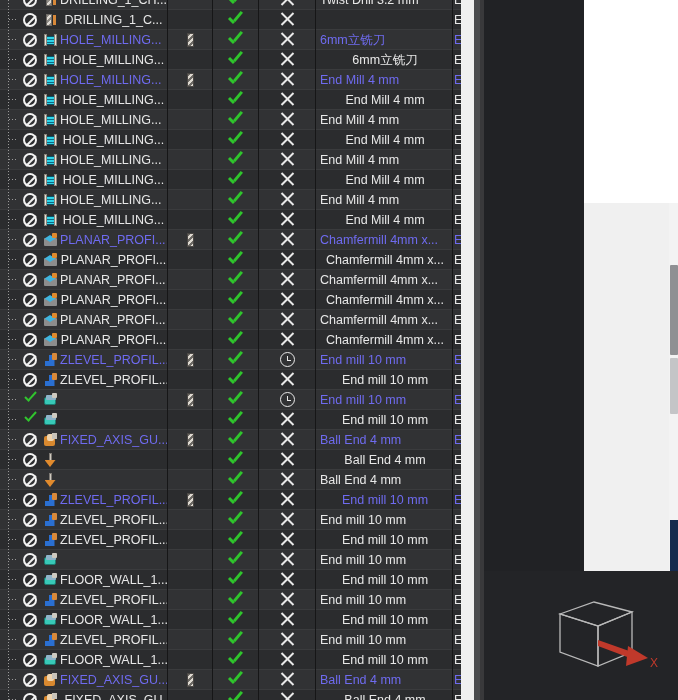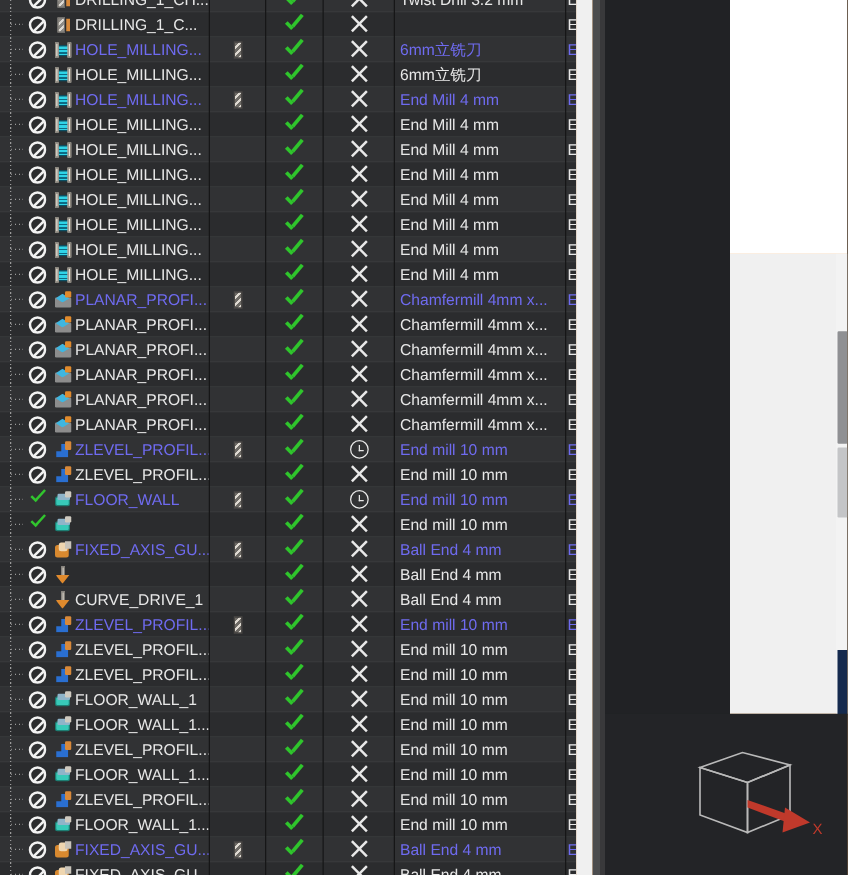--- a/index.html
+++ b/index.html
@@ -1,25 +1,25 @@
 <!DOCTYPE html>
 <html><head>
 <meta charset="utf-8">
 <style>
   html,body{margin:0;padding:0;background:#1e1f22;}
   body{width:678px;height:700px;overflow:hidden;font-family:"Liberation Sans","DejaVu Sans",sans-serif;}
-  #root{position:relative;width:678px;height:700px;background:#fdba74;overflow:hidden;}
+  #root{position:relative;width:678px;height:700px;background:#84cc16;overflow:hidden;}
 
   
   #opnav{position:absolute;left:0;top:0;width:461px;height:700px;background:#2f3032;overflow:hidden;}
   .rowlist{position:absolute;left:0;top:-10px;width:461px;}
   .row{position:relative;height:20px;width:461px;box-sizing:border-box;
        border-bottom:1px solid #3a3b3d;display:block;}
   .row.odd{background:#313234;}
-  .row.even{background:#2b2c2e;}
+  .row.even{background:#2b2c2e;text-align:center;}
 
   
   .colsep{position:absolute;top:0;bottom:0;width:1px;background:#161617;}
   #sep1{left:167px;} #sep2{left:212px;} #sep3{left:258px;} #sep4{left:315px;} #sep5{left:452px;}
 
   
   .treeline{position:absolute;left:8px;top:0;bottom:0;width:1px;
     background:repeating-linear-gradient(to bottom,#9a9a9a 0 1px,transparent 1px 3px);}
   .stub{position:absolute;left:9px;top:9px;width:9px;height:1px;
     background:repeating-linear-gradient(to right,#9a9a9a 0 1px,transparent 1px 3px);}
@@ -349,21 +349,20 @@
           <div class="cell c-chip"></div>
           <div class="cell c-tick"><span class="tick"></span></div>
           <div class="cell c-mark"><span class="xmark"></span></div>
           <div class="cell c-tool txt-normal">End mill 10 mm</div>
           <div class="cell c-geom txt-normal">E</div>
         </div>
         <div class="row odd">
           <div class="stub"></div>
           <div class="cell c-status"><span class="ico-okgreen"></span></div>
           <div class="cell c-type"><span class="opico t-floor"><i class="p1"></i><i class="p2"></i><i class="p3"></i></span></div>
-          <div class="cell name txt-sel">FLOOR_WALL</div>
           <div class="cell c-chip"><span class="chip"></span></div>
           <div class="cell c-tick"><span class="tick"></span></div>
           <div class="cell c-mark"><span class="clock"></span></div>
           <div class="cell c-tool txt-sel">End mill 10 mm</div>
           <div class="cell c-geom txt-sel">E</div>
         </div>
         <div class="row even">
           <div class="stub"></div>
           <div class="cell c-status"><span class="ico-okgreen"></span></div>
           <div class="cell c-type"><span class="opico t-floor"><i class="p1"></i><i class="p2"></i><i class="p3"></i></span></div>
@@ -391,21 +390,20 @@
           <div class="cell c-chip"></div>
           <div class="cell c-tick"><span class="tick"></span></div>
           <div class="cell c-mark"><span class="xmark"></span></div>
           <div class="cell c-tool txt-normal">Ball End 4 mm</div>
           <div class="cell c-geom txt-normal">E</div>
         </div>
         <div class="row odd">
           <div class="stub"></div>
           <div class="cell c-status"><span class="ico-block"></span></div>
           <div class="cell c-type"><span class="opico t-curve"><i class="p1"></i><i class="p2"></i><i class="p3"></i></span></div>
-          <div class="cell name txt-normal">CURVE_DRIVE_1</div>
           <div class="cell c-chip"></div>
           <div class="cell c-tick"><span class="tick"></span></div>
           <div class="cell c-mark"><span class="xmark"></span></div>
           <div class="cell c-tool txt-normal">Ball End 4 mm</div>
           <div class="cell c-geom txt-normal">E</div>
         </div>
         <div class="row even">
           <div class="stub"></div>
           <div class="cell c-status"><span class="ico-block"></span></div>
           <div class="cell c-type"><span class="opico t-zlevel"><i class="p1"></i><i class="p2"></i><i class="p3"></i></span></div>
@@ -435,21 +433,20 @@
           <div class="cell c-chip"></div>
           <div class="cell c-tick"><span class="tick"></span></div>
           <div class="cell c-mark"><span class="xmark"></span></div>
           <div class="cell c-tool txt-normal">End mill 10 mm</div>
           <div class="cell c-geom txt-normal">E</div>
         </div>
         <div class="row odd">
           <div class="stub"></div>
           <div class="cell c-status"><span class="ico-block"></span></div>
           <div class="cell c-type"><span class="opico t-floor"><i class="p1"></i><i class="p2"></i><i class="p3"></i></span></div>
-          <div class="cell name txt-normal">FLOOR_WALL_1</div>
           <div class="cell c-chip"></div>
           <div class="cell c-tick"><span class="tick"></span></div>
           <div class="cell c-mark"><span class="xmark"></span></div>
           <div class="cell c-tool txt-normal">End mill 10 mm</div>
           <div class="cell c-geom txt-normal">E</div>
         </div>
         <div class="row even">
           <div class="stub"></div>
           <div class="cell c-status"><span class="ico-block"></span></div>
           <div class="cell c-type"><span class="opico t-floor"><i class="p1"></i><i class="p2"></i><i class="p3"></i></span></div>

